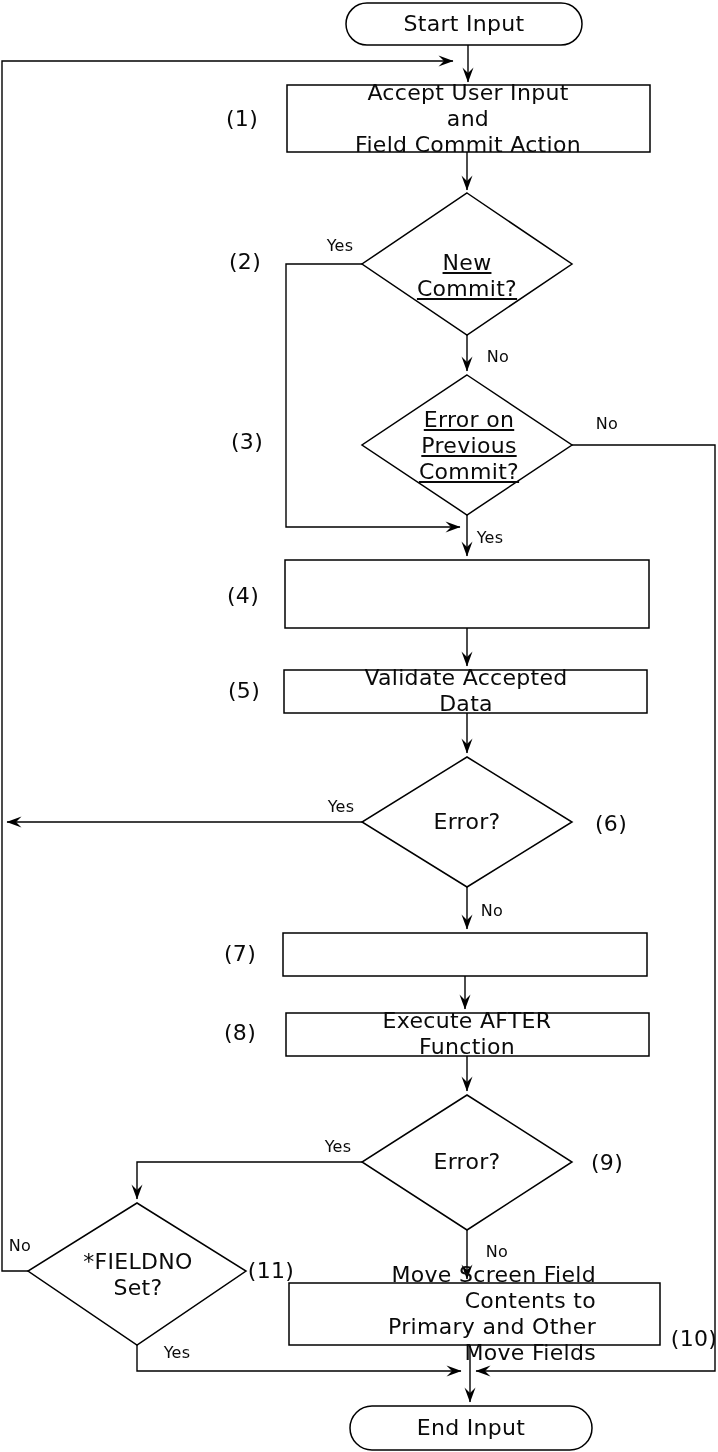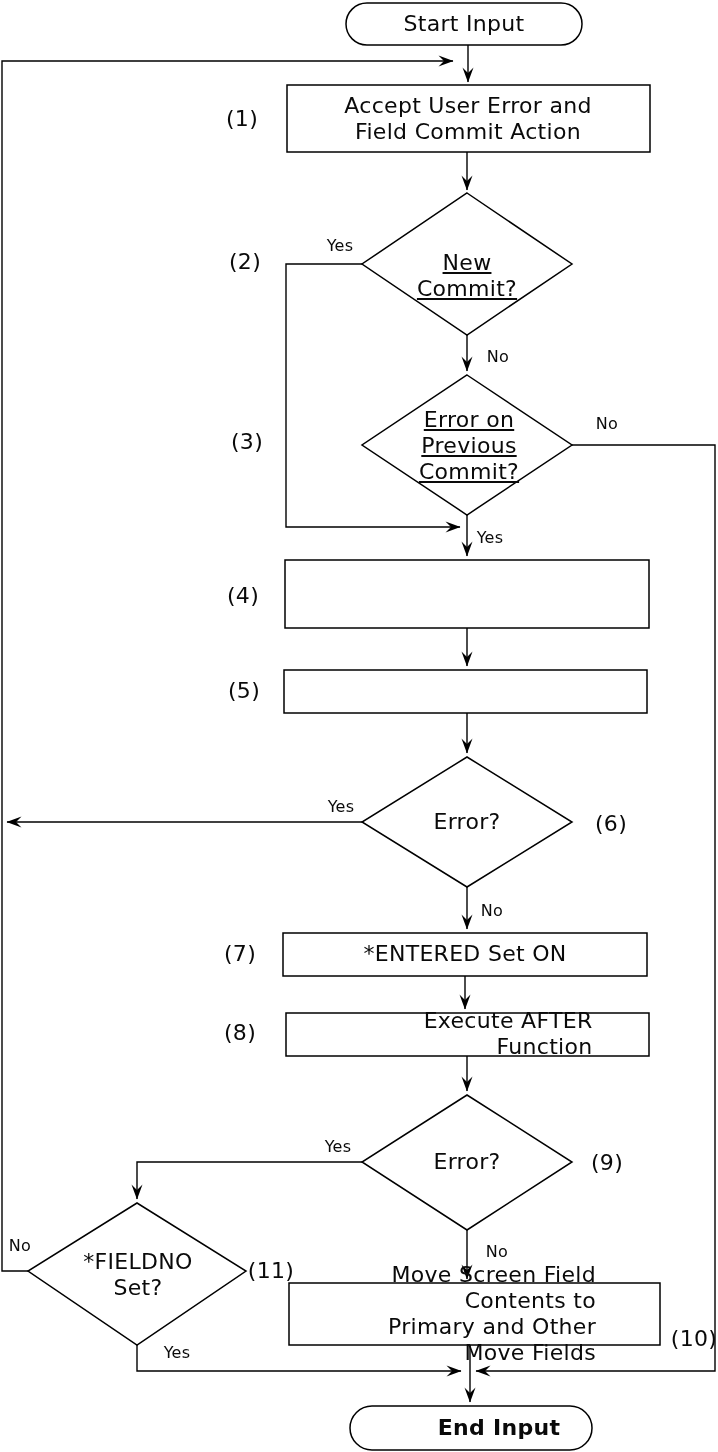--- a/index.html
+++ b/index.html
@@ -81,36 +81,36 @@
       <rect x="283" y="933" width="364" height="43"></rect>
       <rect x="286" y="1013" width="363" height="43"></rect>
       <polygon points="467,1095 572,1162 467,1230 362,1162"></polygon>
       <polygon points="137,1203 246,1271 137,1345 28,1271"></polygon>
       <rect x="289" y="1283" width="371" height="62"></rect>
       <rect x="350" y="1406" width="242" height="44" rx="22" ry="22"></rect>
     </g>
   </svg>
 
   <div class="lbl" style="left:464px; top:24px;">Start Input</div>
-  <div class="lbl" style="left:468px; top:119px;">Accept User Error and
+  <div class="lbl" style="left:468px; top:119px;">Accept User Input and
 Field Commit Action</div>
   <div class="lbl" style="left:467px; top:276px;text-decoration:underline;">New
 Commit?</div>
   <div class="lbl" style="left:469px; top:446px;text-decoration:underline;">Error on
 Previous
 Commit?</div>
+  <div class="lbl" style="left:466px; top:691px;">Validate Accepted Data</div>
   <div class="lbl" style="left:467px; top:822px;">Error?</div>
-  <div class="lbl" style="left:465px; top:954px;">*ENTERED Set ON</div>
-  <div class="lbl" style="left:467px; top:1034px;text-align:right;">Execute AFTER Function</div>
+  <div class="lbl" style="left:467px; top:1034px;">Execute AFTER Function</div>
   <div class="lbl" style="left:467px; top:1162px;">Error?</div>
   <div class="lbl" style="left:138px; top:1275px;">*FIELDNO
 Set?</div>
   <div class="lbl" style="left:474px; top:1314px;text-align:right;">Move Screen Field Contents to
 Primary and Other Move Fields</div>
-  <div class="lbl" style="left:499px; top:1428px;font-weight:bold;">End Input</div>
+  <div class="lbl" style="left:471px; top:1428px;">End Input</div>
 
   <div class="lbl step" style="left:242px; top:119px;">(1)</div>
   <div class="lbl step" style="left:245px; top:262px;">(2)</div>
   <div class="lbl step" style="left:247px; top:442px;">(3)</div>
   <div class="lbl step" style="left:243px; top:596px;">(4)</div>
   <div class="lbl step" style="left:244px; top:691px;">(5)</div>
   <div class="lbl step" style="left:611px; top:824px;">(6)</div>
   <div class="lbl step" style="left:240px; top:954px;">(7)</div>
   <div class="lbl step" style="left:240px; top:1033px;">(8)</div>
   <div class="lbl step" style="left:607px; top:1163px;">(9)</div>

